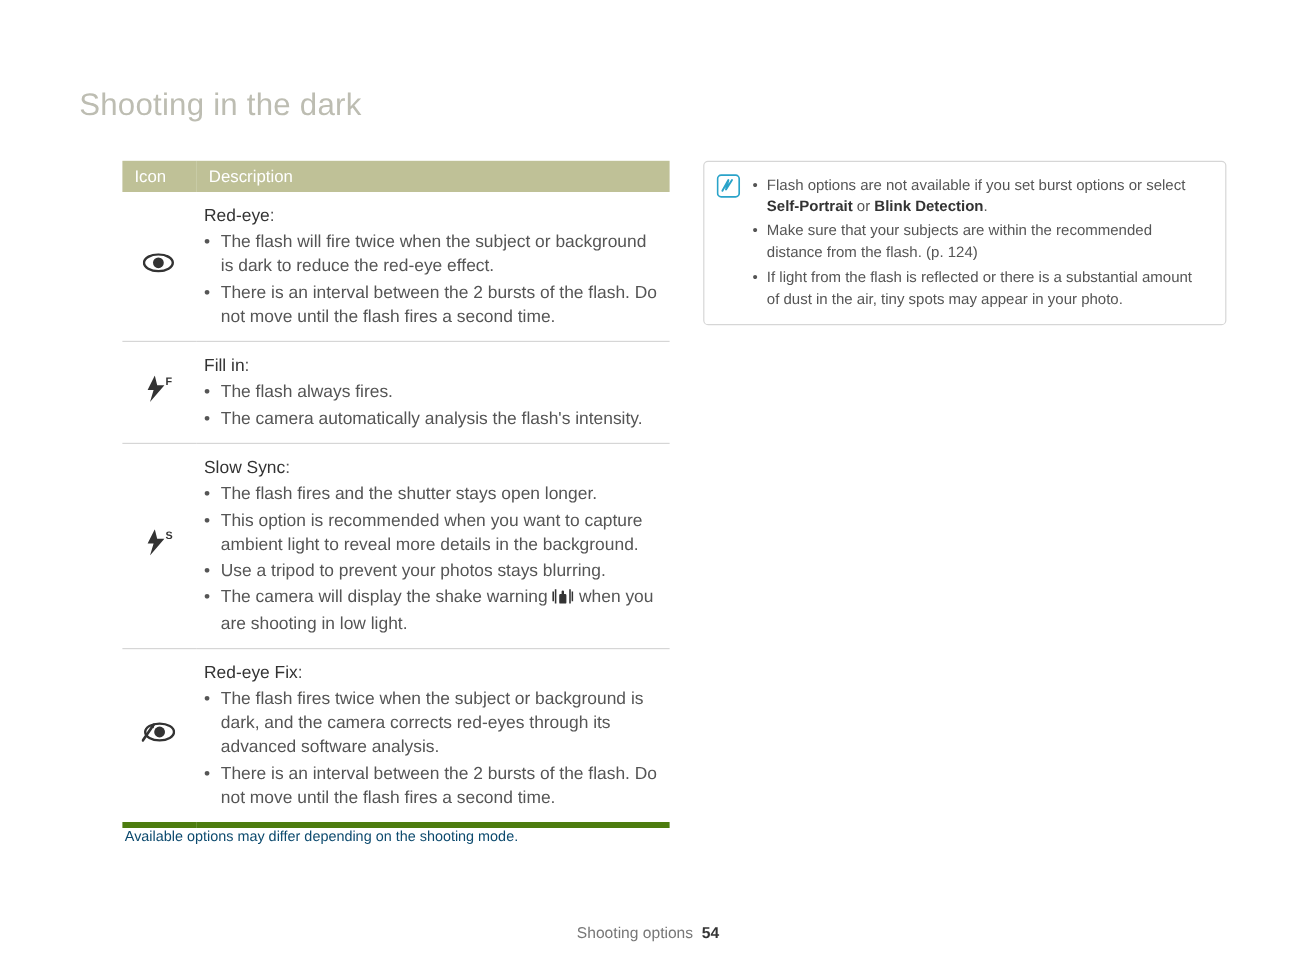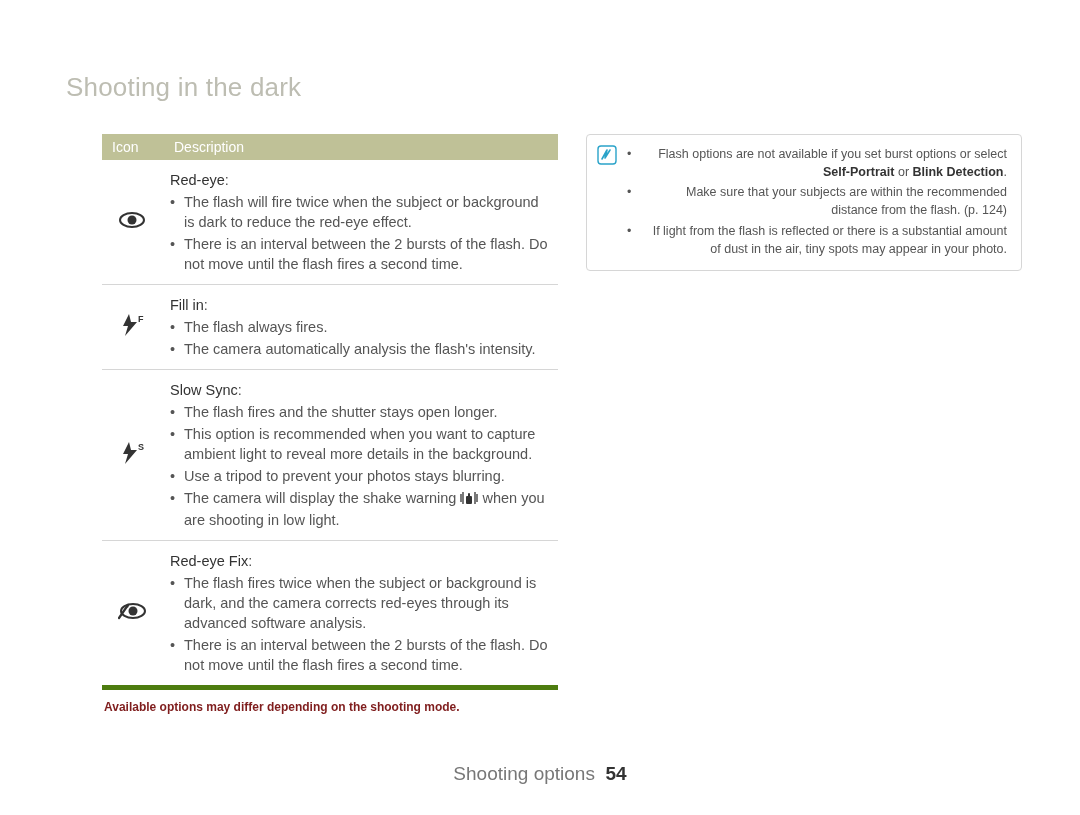--- a/index.html
+++ b/index.html
@@ -22,21 +22,21 @@
   }
   .content {
     position: absolute;
     top: 134px;
     left: 102px;
     width: 920px;
     display: flex;
     justify-content: space-between;
   }
   .left-col { width: 456px; }
-  .right-col { width: 436px; text-align: right; }
+  .right-col { width: 436px; }
 
   table.flash-table {
     width: 100%;
     border-collapse: collapse;
   }
   .flash-table thead th {
     background: #bfc197;
     color: #fff;
     font-weight: 400;
     text-align: left;
@@ -71,24 +71,22 @@
     left: 0;
     top: 0;
     color: #555;
   }
   .shake-icon {
     display: inline-block;
     vertical-align: -2px;
   }
   .footnote {
     font-size: 12px;
-    color: #7f1d1d;
-    margin-top: 10px;
+    color: #0c4a6e;
     padding-left: 2px;
-    font-weight: bold;
   }
 
   .note-box {
     border: 1px solid #d6d6d6;
     border-radius: 4px;
     padding: 10px 14px 10px 40px;
     position: relative;
     font-size: 12.5px;
     line-height: 1.45;
     color: #555;
@@ -111,21 +109,21 @@
     top: 0;
   }
   .note-list b { font-weight: 700; color: #333; }
 
   .page-footer {
     position: absolute;
     bottom: 30px;
     left: 0;
     width: 100%;
     text-align: center;
-    font-size: 19px;
+    font-size: 13px;
     color: #777;
   }
   .page-footer .num { color: #333; font-weight: 600; }
 </style>
 </head>
 <body>
 
 <div class="page-title">Shooting in the dark</div>
 
 <div class="content">

